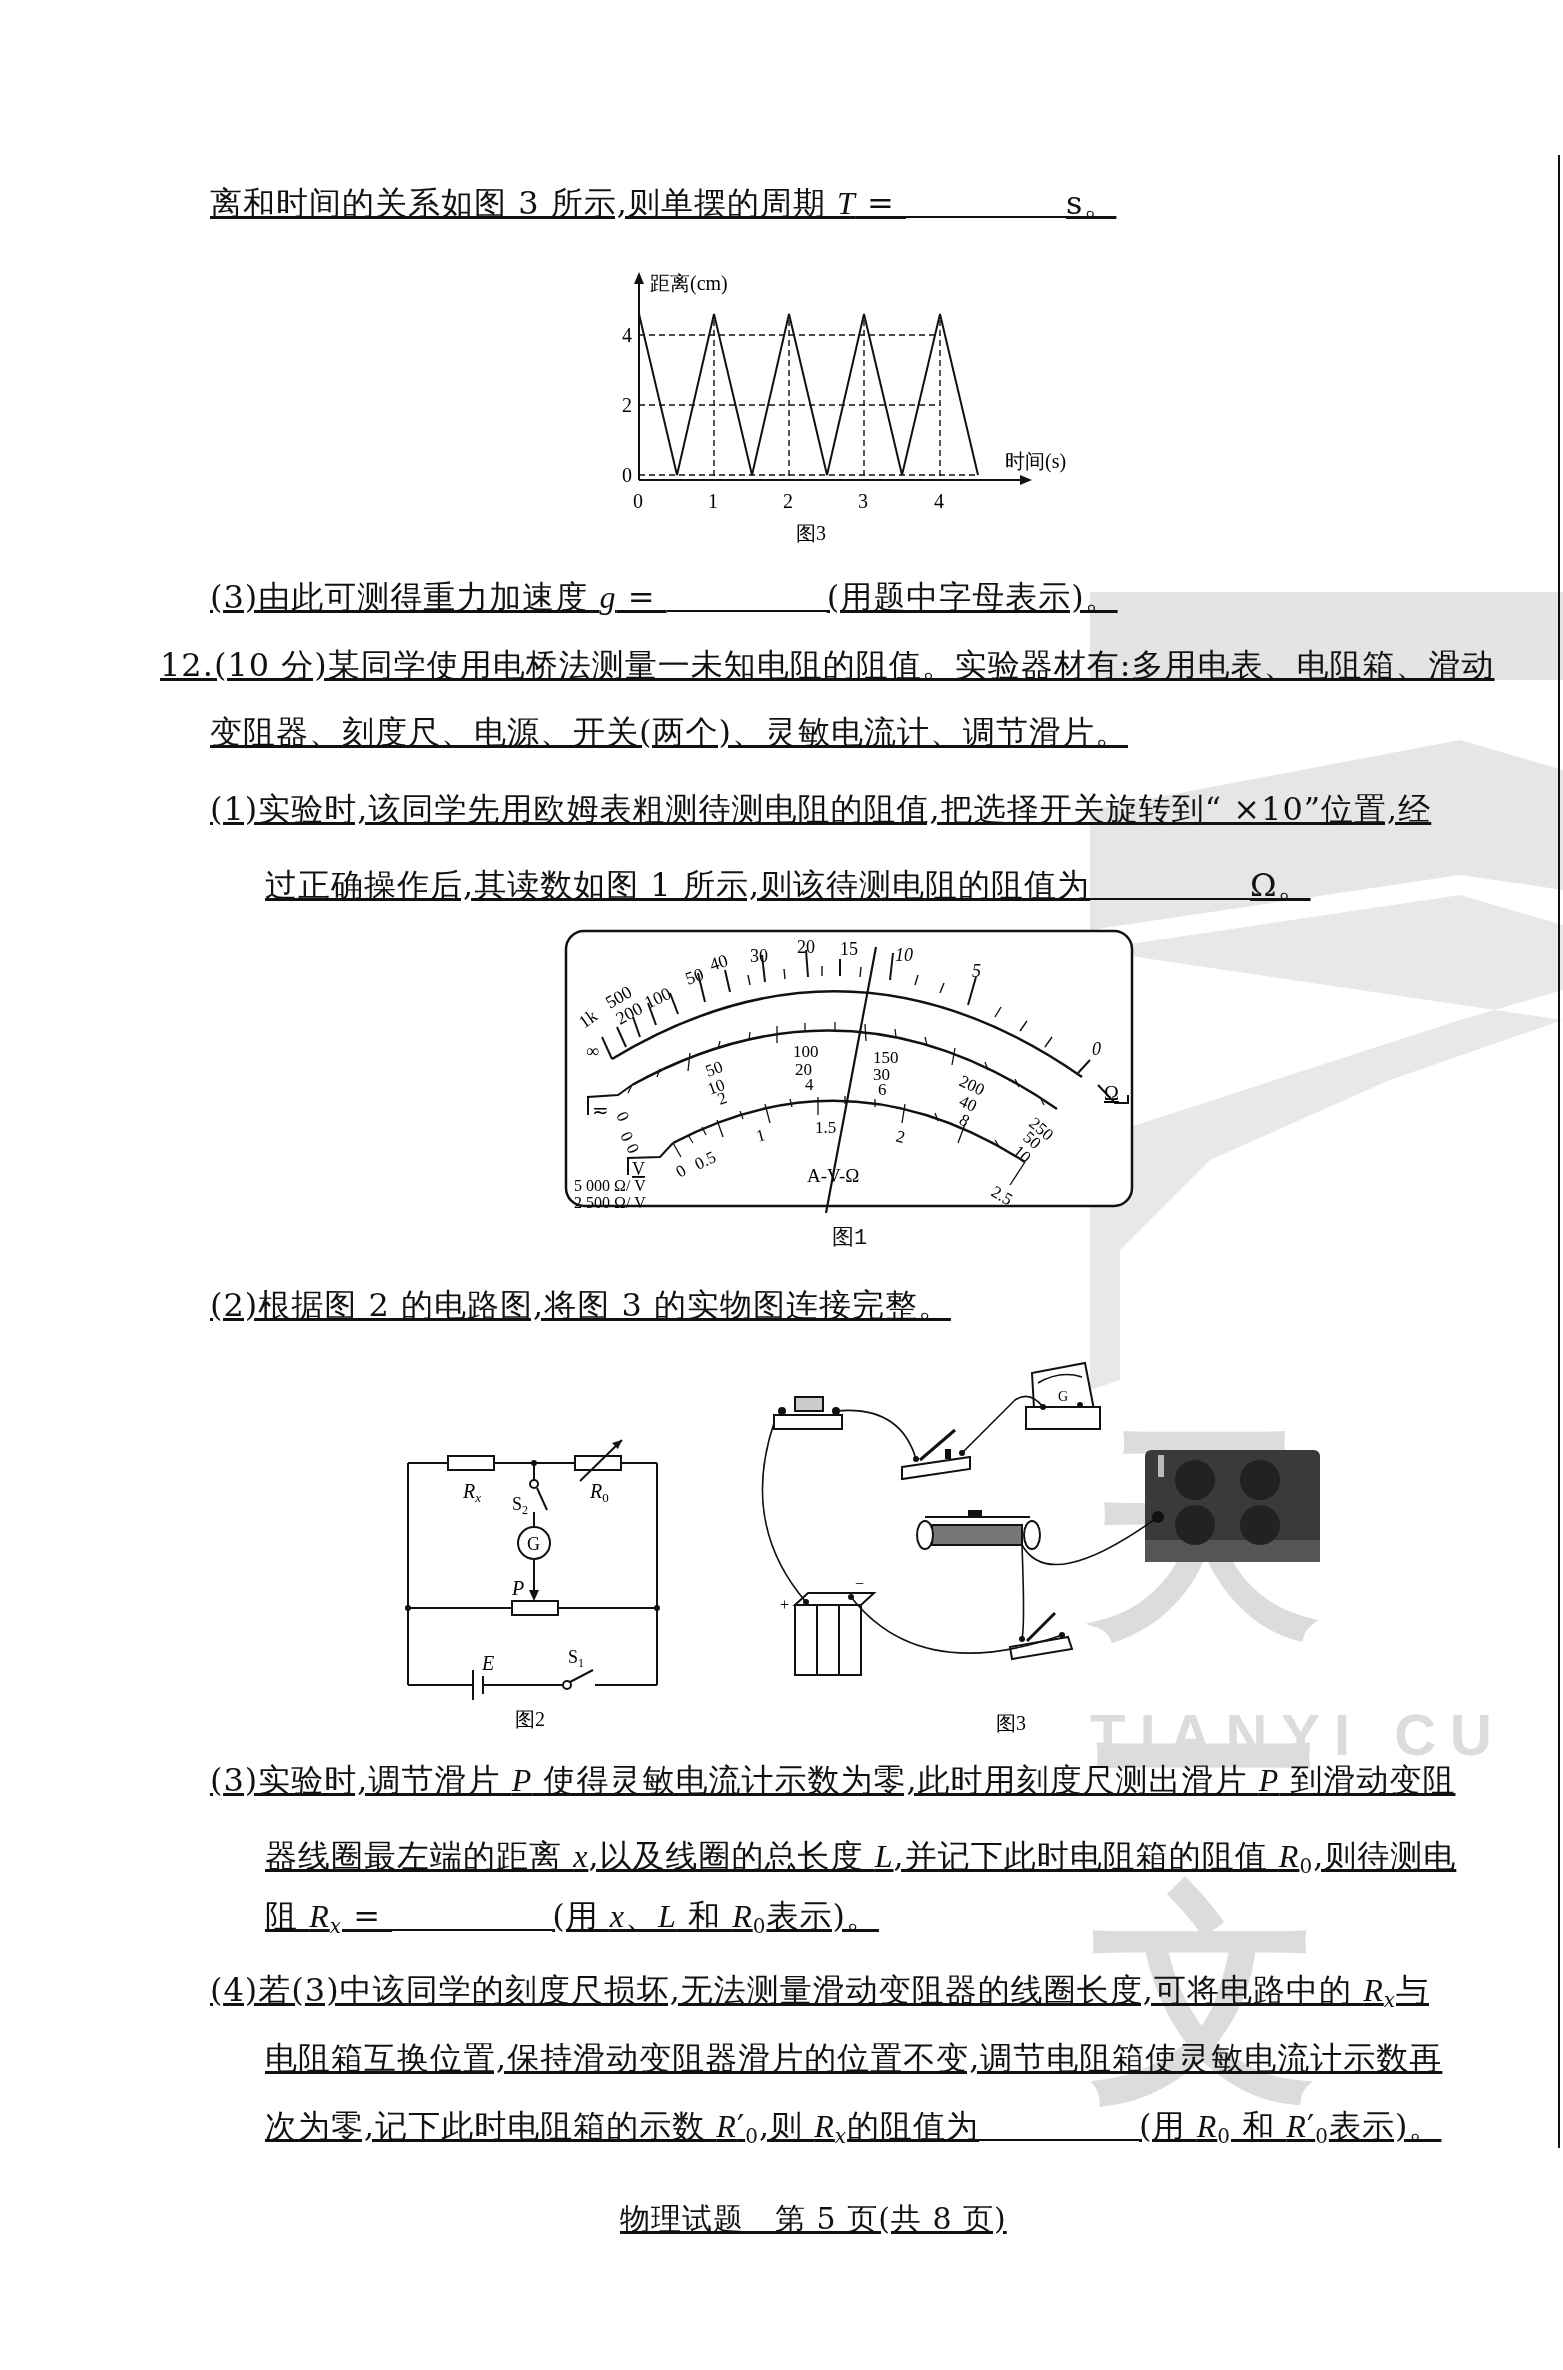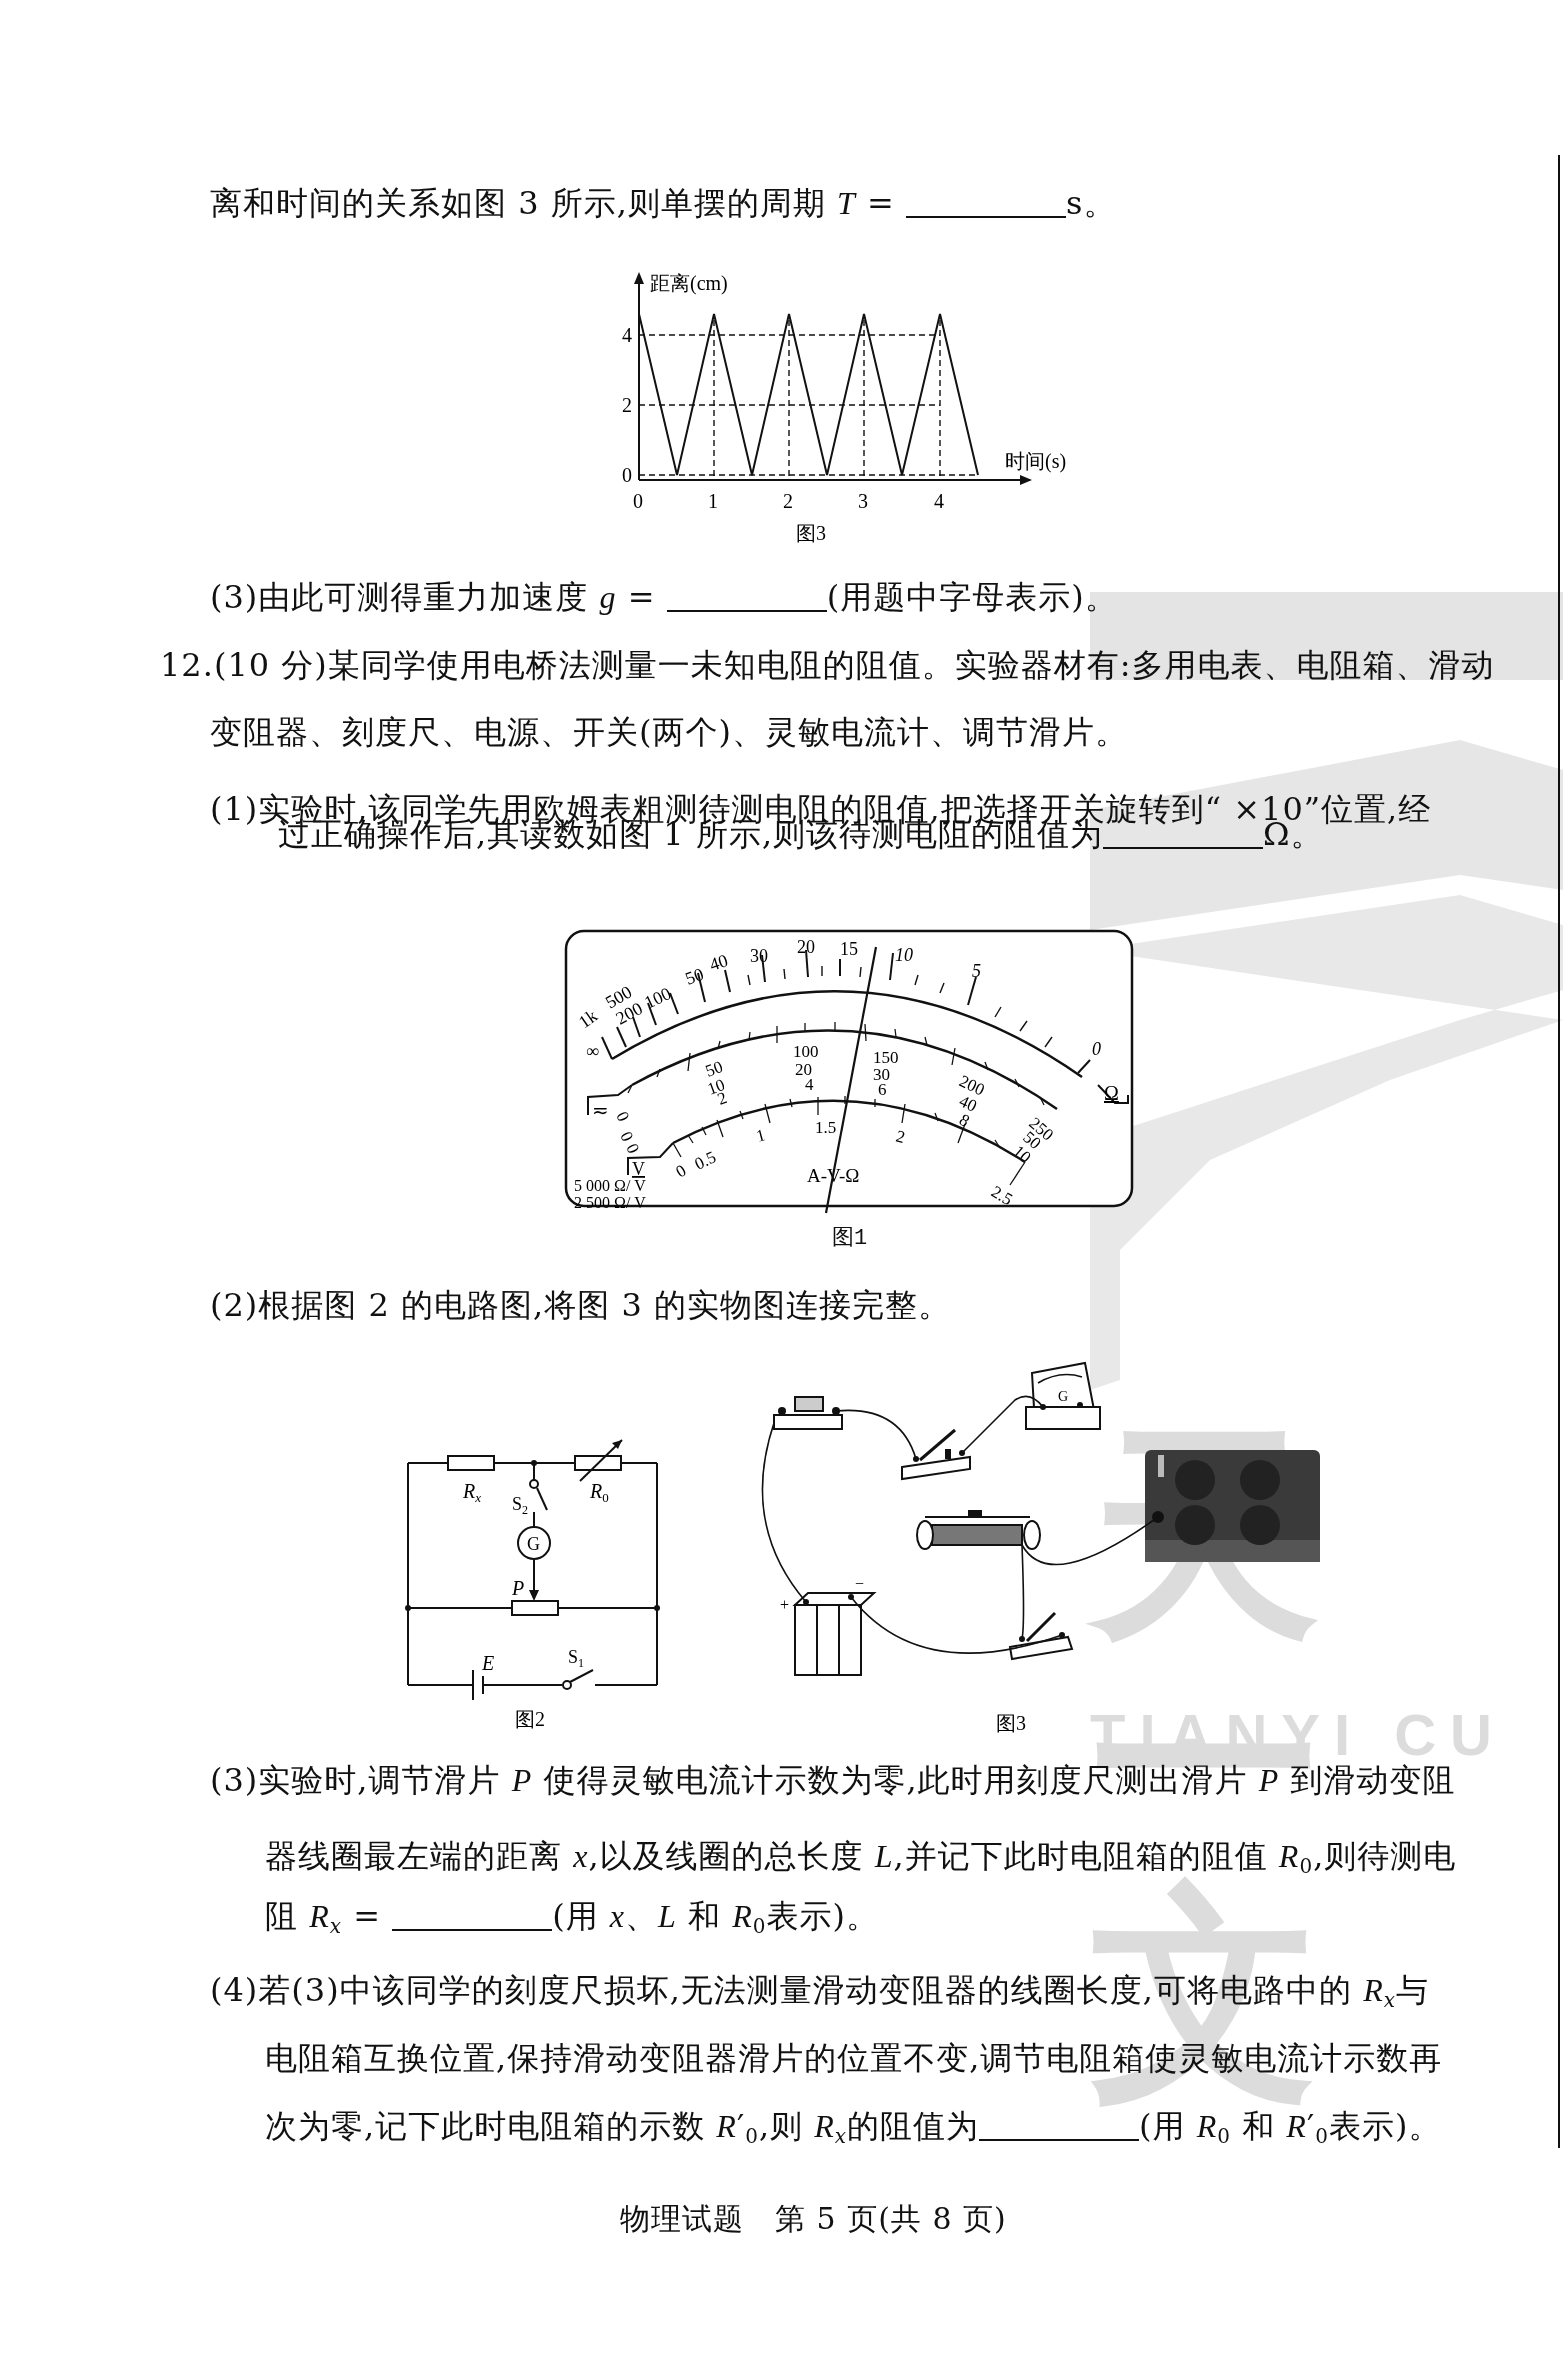--- a/index.html
+++ b/index.html
@@ -1,19 +1,19 @@
 <!DOCTYPE html>
 <html><head>
 <meta charset="utf-8">
 <style>
   html, body { margin:0; padding:0; background:#ffffff; }
   body { width:1563px; height:2370px; position:relative; overflow:hidden;
          font-family:"DejaVu Serif","Liberation Serif",serif; color:#111; }
   .wm { position:absolute; background:#e4e4e4; z-index:0; }
-  .line { position:absolute; font-size:32px; line-height:40px; white-space:nowrap; z-index:2; letter-spacing:1px; }
+  .line { position:absolute; font-size:32px; line-height:40px; white-space:nowrap; z-index:2; letter-spacing:1px;text-decoration:underline; }
   .it { font-style:italic; font-family:"Liberation Serif","DejaVu Serif",serif; }
   .sub { font-size:20px; vertical-align:-6px; font-style:italic; }
   .sub0 { font-size:20px; vertical-align:-6px; }
   .blank { display:inline-block; border-bottom:2px solid #111; height:32px; vertical-align:-4px; }
   .caption { position:absolute; font-size:22px; z-index:2; }
   .fig { position:absolute; z-index:2; }
   .rightrule { position:absolute; left:1558px; top:155px; width:2px; height:1993px; background:#111; z-index:2; }
   svg text { font-family:"Liberation Serif","DejaVu Serif",serif; }
   .wmtext { position:absolute; z-index:1; color:#dcdcdc; font-family:"Liberation Sans","DejaVu Sans",sans-serif; font-weight:bold; }
 </style>
@@ -73,21 +73,21 @@
 <div class="line" style="left:160px;top:645px;">
   <span>12.</span><span>(10 分)某同学使用电桥法测量一未知电阻的阻值。实验器材有:多用电表、电阻箱、滑动</span>
 </div>
 <div class="line" style="left:210px;top:712px;">
   <span>变阻器、刻度尺、电源、开关(两个)、灵敏电流计、调节滑片。</span>
 </div>
 
 <div class="line" style="left:210px;top:789px;">
   <span>(1)实验时,该同学先用欧姆表粗测待测电阻的阻值,把选择开关旋转到“ ×10”位置,经</span>
 </div>
-<div class="line" style="left:265px;top:814px;margin-left:13px;">
+<div class="line" style="left:265px;top:865px;">
   <span>过正确操作后,其读数如图 1 所示,则该待测电阻的阻值为</span><span class="blank" style="width:160px;"></span><span>Ω。</span>
 </div>
 
 <svg class="fig" style="left:560px;top:925px" width="580" height="290" viewBox="0 0 580 290">
   <rect x="6" y="6" width="566" height="275" rx="18" ry="18" fill="#fff" stroke="#111" stroke-width="2.5"></rect>
 
   <path d="M52,134 Q290,-10 522,152" fill="none" stroke="#111" stroke-width="2.5"></path>
   <g stroke="#111" stroke-width="2">
     <line x1="52" y1="134" x2="42" y2="112"></line>
       <line x1="66" y1="122" x2="57" y2="102"></line>

